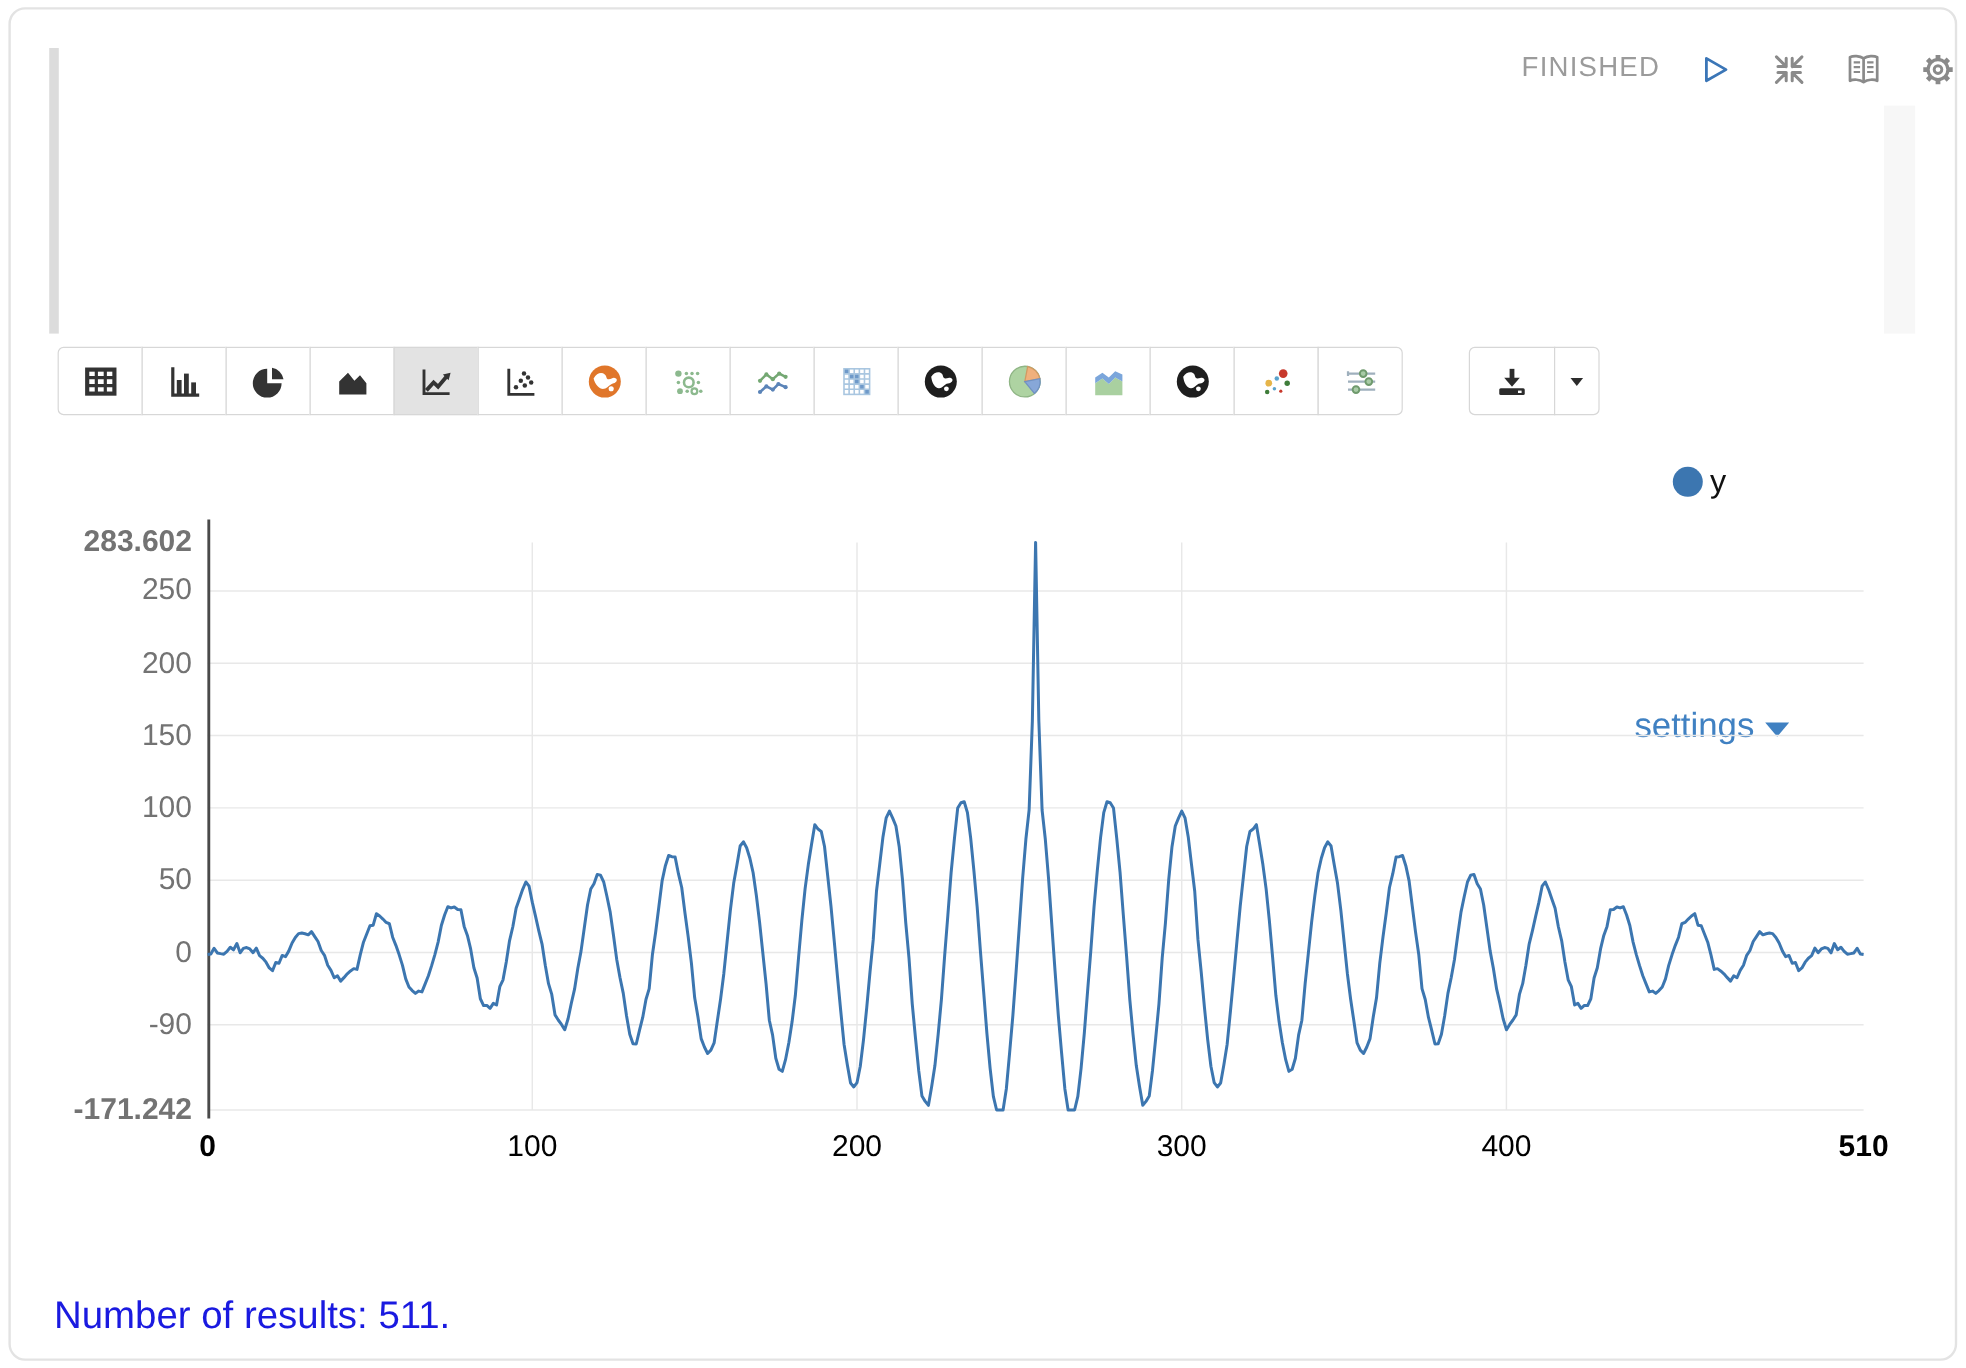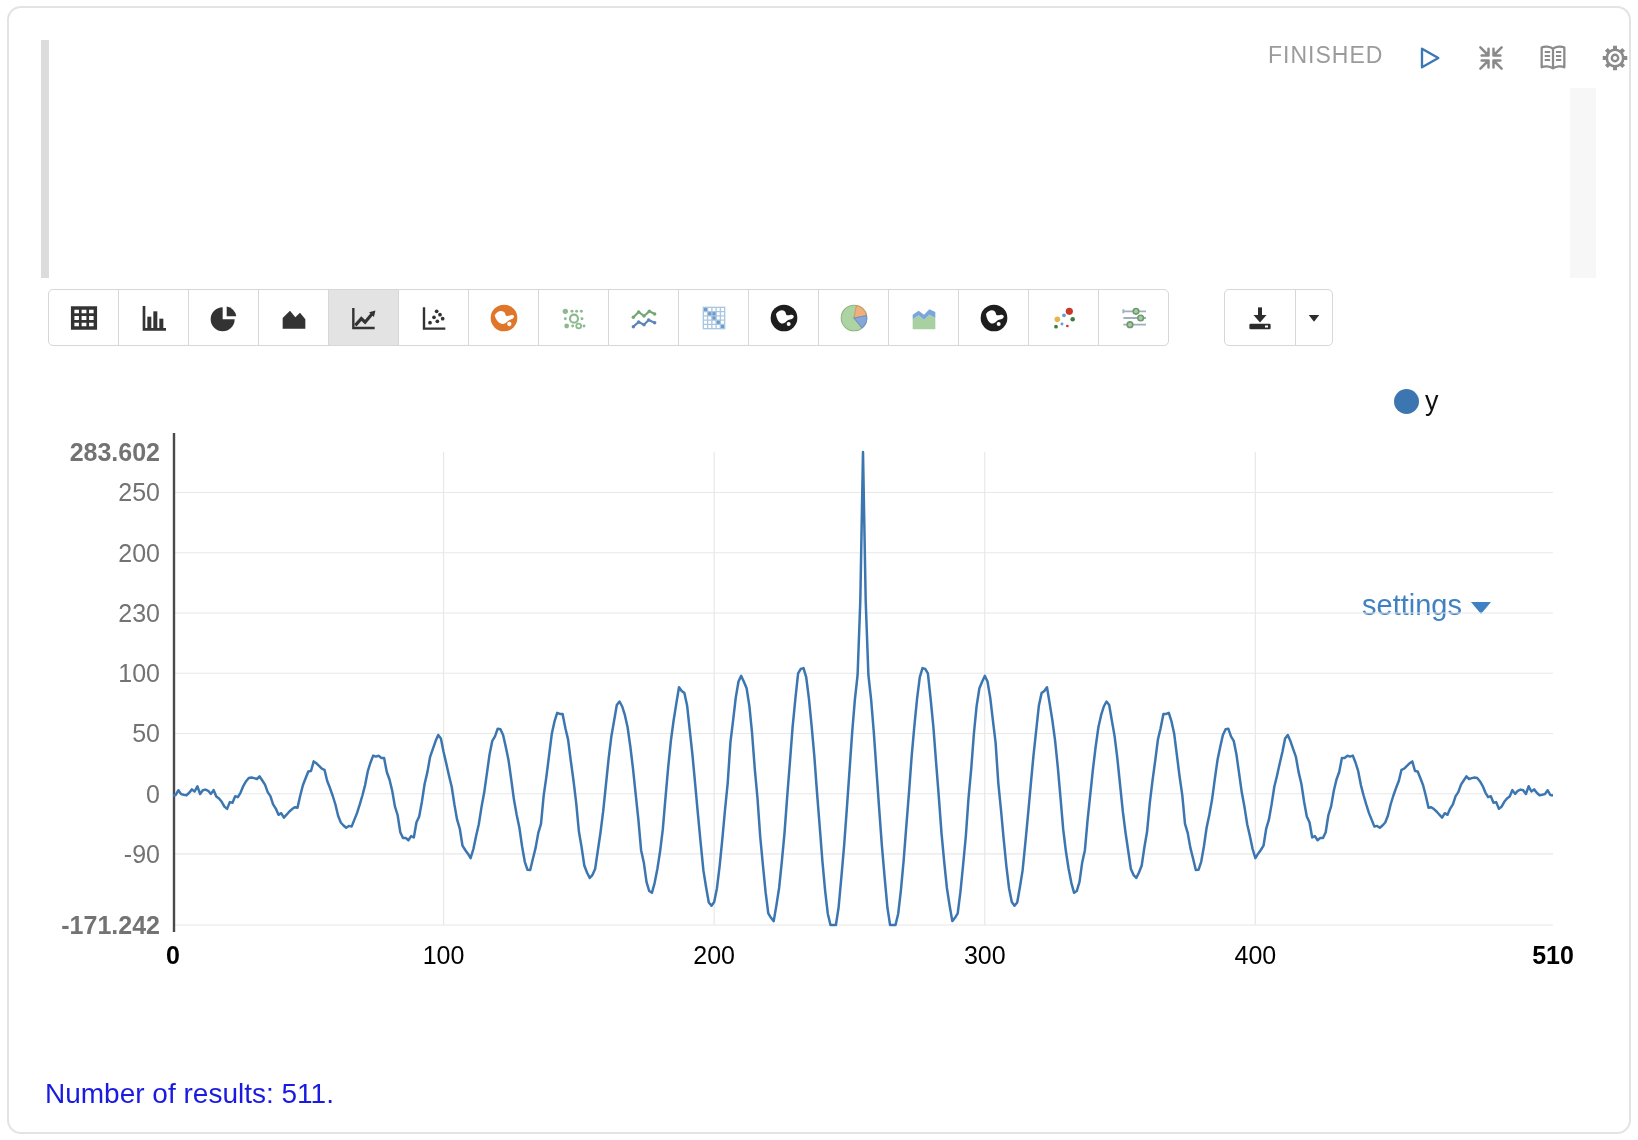--- a/index.html
+++ b/index.html
@@ -40,21 +40,21 @@
   .legend .dot{width:25px;height:25px;border-radius:50%;}
   .legend .lbl{font-size:27px;color:#111;}
   .plot{position:absolute;left:173px;top:452px;width:1380px;height:473px;}
   .plot svg{overflow:visible;display:block;}
   .ylabels{position:absolute;left:0;top:452px;width:160px;height:473px;}
   .ylabels div{position:absolute;right:0;transform:translateY(-50%);font-size:25px;color:#737373;white-space:nowrap;}
   .xlabels{position:absolute;left:173px;top:941px;width:1380px;height:32px;}
   .xlabels div{position:absolute;transform:translateX(-50%);font-size:25px;color:#000;white-space:nowrap;}
   .blab{font-weight:700;}
 
-  .result{position:absolute;left:45px;top:1078px;font-size:28px;color:#1a1ae0;}
+  .result{position:absolute;left:45px;top:1078px;font-size:32px;color:#1a1ae0;}
 </style>
 </head>
 <body>
 
 <div class="page">
   <div class="frame"></div>
 
   <div class="gutter"></div>
   <div class="scrollstrip"></div>
 
@@ -287,21 +287,21 @@
 
   <div class="legend">
     <span class="dot" id="legend-dot" style="background: rgb(60, 118, 176);"></span>
     <span class="lbl">y</span>
   </div>
 
   <div class="ylabels" id="ylabels">
       <div class="blab" style="top: 0px;">283.602</div>
       <div style="top: 40.4887px; margin-left: 12px;">250</div>
       <div style="top: 100.736px;">200</div>
-      <div style="top: 160.983px;">230</div>
+      <div style="top: 160.983px;">150</div>
       <div style="top: 221.231px;">100</div>
       <div style="top: 281.478px; text-align: right;">50</div>
       <div style="top: 341.726px;">0</div>
       <div style="top: 401.973px;">-90</div>
       <div class="blab" style="top: 473px;">-171.242</div>
     </div>
 
   <div class="plot">
     <svg id="plot-svg" width="1380" height="473">
         <line x1="0" y1="40.488668901637475" x2="1380" y2="40.488668901637475" stroke="#e8e8e8" stroke-width="1.2"></line>

